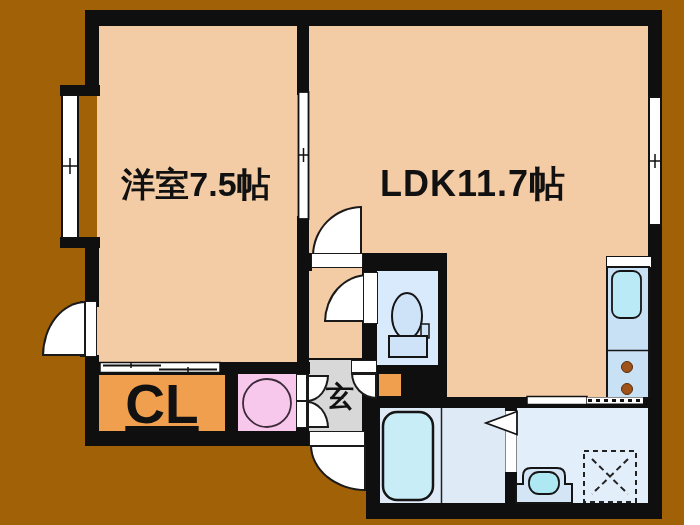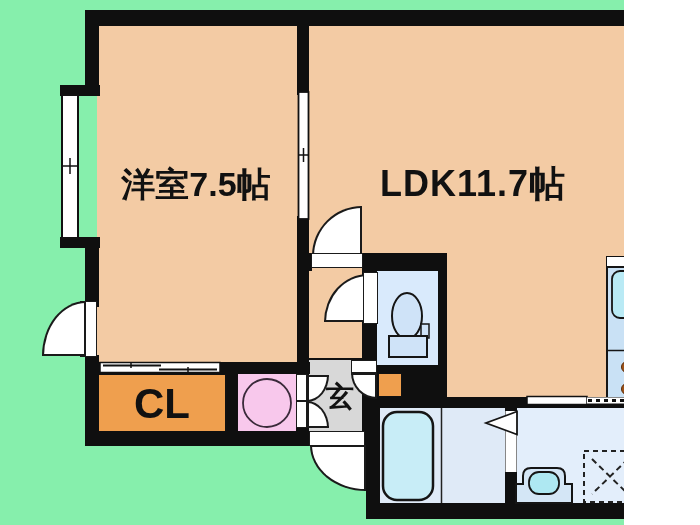--- a/index.html
+++ b/index.html
@@ -1,16 +1,16 @@
 <!DOCTYPE html>
 <html><head>
 <meta charset="utf-8">
 <style>
   html,body{margin:0;padding:0;background:#fff;}
-  #plan{position:relative;width:624px;height:525px;background:#86efac;overflow:hidden;
+  #plan{position:relative;width:684px;height:525px;background:#a16207;overflow:hidden;
         font-family:"Liberation Sans", sans-serif;}
   .abs{position:absolute;box-sizing:border-box;}
   .wall{background:#0f0f0f;}
   .room{background:#f3cba4;}
   .lbl{color:#111;font-weight:bold;text-align:center;white-space:nowrap;}
   .disc{background:#fff;border:2px solid #1a1a1a;}
   .leaf{background:#fff;border:1.5px solid #1a1a1a;}
   svg{position:absolute;left:0;top:0;}
 </style>
 </head>
@@ -136,16 +136,16 @@
   <div class="abs leaf" style="left:296px;top:374px;width:11px;height:27px;"></div>
   <div class="abs leaf" style="left:296px;top:401px;width:11px;height:27px;"></div>
   <div class="abs disc" style="left:307px;top:375px;width:22px;height:27px;border-bottom-right-radius:100% 100%;"></div>
   <div class="abs disc" style="left:307px;top:401px;width:22px;height:27px;border-top-right-radius:100% 100%;"></div>
 
   <div class="abs leaf" style="left:309px;top:431px;width:56px;height:15px;"></div>
   <div class="abs disc" style="left:310px;top:445px;width:56px;height:46px;border-bottom-left-radius:100% 100%;"></div>
 
   <div class="abs lbl" style="left:96px;top:164px;width:200px;font-size:34px;line-height:40px;">洋室7.5帖</div>
   <div class="abs lbl" style="left:353px;top:132px;width:240px;font-size:36px;line-height:40px;letter-spacing:1px;margin-top:32px;">LDK11.7帖</div>
-  <div class="abs lbl" style="left:97px;top:376px;width:130px;font-size:42px;line-height:56px;">CL</div>
+  <div class="abs lbl" style="left:97px;top:376px;width:130px;font-size:55px;line-height:56px;text-decoration:underline;">CL</div>
   <div class="abs lbl" style="left:316px;top:380px;width:48px;font-size:28px;line-height:34px;">玄</div>
 
 </div>
 
 </body></html>

